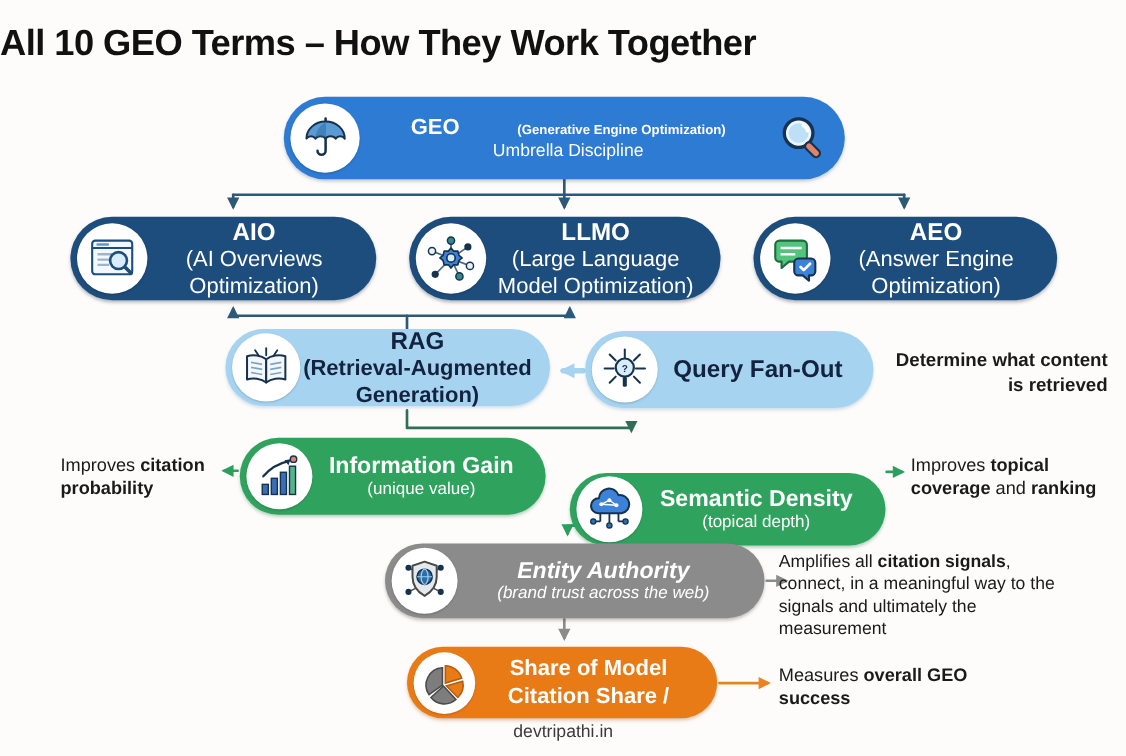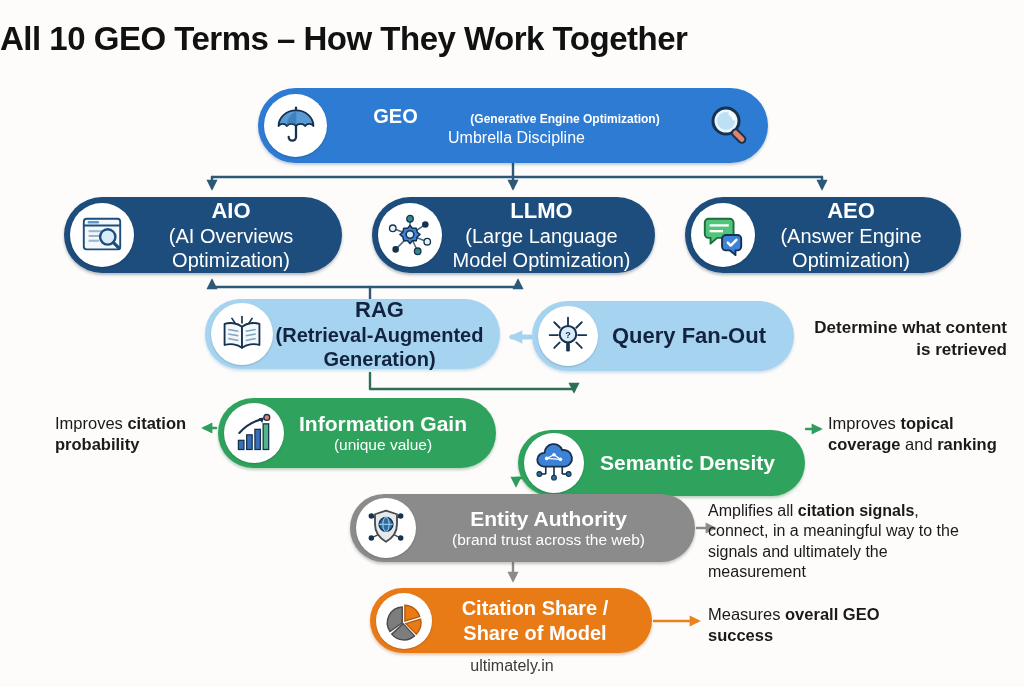--- a/index.html
+++ b/index.html
@@ -277,27 +277,28 @@
       <line x1="33" y1="28" x2="33" y2="36" stroke="#16324f" stroke-width="1.8"></line>
       <line x1="9" y1="36" x2="15" y2="36" stroke="#16324f" stroke-width="1.8"></line>
       <line x1="33" y1="36" x2="39" y2="36" stroke="#16324f" stroke-width="1.8"></line>
       <circle cx="8" cy="36" r="2.6" fill="#2e6da4" stroke="#16324f" stroke-width="1.2"></circle>
       <circle cx="24" cy="40" r="2.6" fill="#2e6da4" stroke="#16324f" stroke-width="1.2"></circle>
       <circle cx="40" cy="36" r="2.6" fill="#2e6da4" stroke="#16324f" stroke-width="1.2"></circle>
     </svg>
   </div>
   <div class="pill-text t-white">
     <div class="label-lg">Semantic Density</div>
+    <div class="sub-sm">(topical depth)</div>
   </div>
 </div>
 
 <div class="abs note" style="left:55px;top:413px;width:142px;"><span>Improves </span><span class="b">citation probability</span></div>
 <div class="abs note" style="left:828px;top:413px;width:180px;"><span>Improves </span><span class="b">topical coverage</span><span> and </span><span class="b">ranking</span></div>
 
-<div class="abs pill pill-gray" style="left:350px;top:494px;width:345px;height:68px;">
+<div class="abs pill pill-gray" style="left:350px;top:494px;width:345px;height:68px;font-style:italic;">
   <div class="icon-circle" style="width:60px;height:60px;">
     <svg width="44" height="44" viewBox="0 0 48 48">
       <line x1="10" y1="12" x2="16" y2="16" stroke="#4a4a4a" stroke-width="1.5"></line>
       <line x1="38" y1="12" x2="32" y2="16" stroke="#4a4a4a" stroke-width="1.5"></line>
       <line x1="10" y1="34" x2="16" y2="31" stroke="#4a4a4a" stroke-width="1.5"></line>
       <line x1="38" y1="34" x2="32" y2="31" stroke="#4a4a4a" stroke-width="1.5"></line>
       <circle cx="8" cy="11" r="3" fill="#16324f"></circle>
       <circle cx="40" cy="11" r="3" fill="#16324f"></circle>
       <circle cx="8" cy="35" r="3" fill="#16324f"></circle>
       <circle cx="40" cy="35" r="3" fill="#16324f"></circle>
@@ -319,21 +320,21 @@
   <div class="icon-circle" style="width:56px;height:56px;">
     <svg width="42" height="42" viewBox="0 0 48 48">
       <path d="M22 26 L22 8 A18 18 0 0 0 8 36 z" fill="#7d7d7d" stroke="#4a4a4a" stroke-width="1.6"></path>
       <path d="M23 27 L10 39 A18 18 0 0 0 36 41 z" fill="#7d7d7d" stroke="#4a4a4a" stroke-width="1.6"></path>
       <path d="M25 24 L25 6 A18 18 0 0 1 42 19 z" fill="#e97b17" stroke="#b35c0e" stroke-width="1.6"></path>
       <path d="M26 27 L43 22 A18 18 0 0 1 38 39 z" fill="#e97b17" stroke="#b35c0e" stroke-width="1.6"></path>
     </svg>
   </div>
   <div class="pill-text t-white">
     <div class="cit-label">
+      <div>Share of Model</div>
       <div>Citation Share /</div>
-      <div>Share of Model</div>
     </div>
   </div>
 </div>
 
 <div class="abs note" style="left:708px;top:604px;width:200px;"><span>Measures </span><span class="b">overall GEO success</span></div>
 
-<div class="abs footer">ultimately.in</div>
+<div class="abs footer">devtripathi.in</div>
 
 </body></html>

